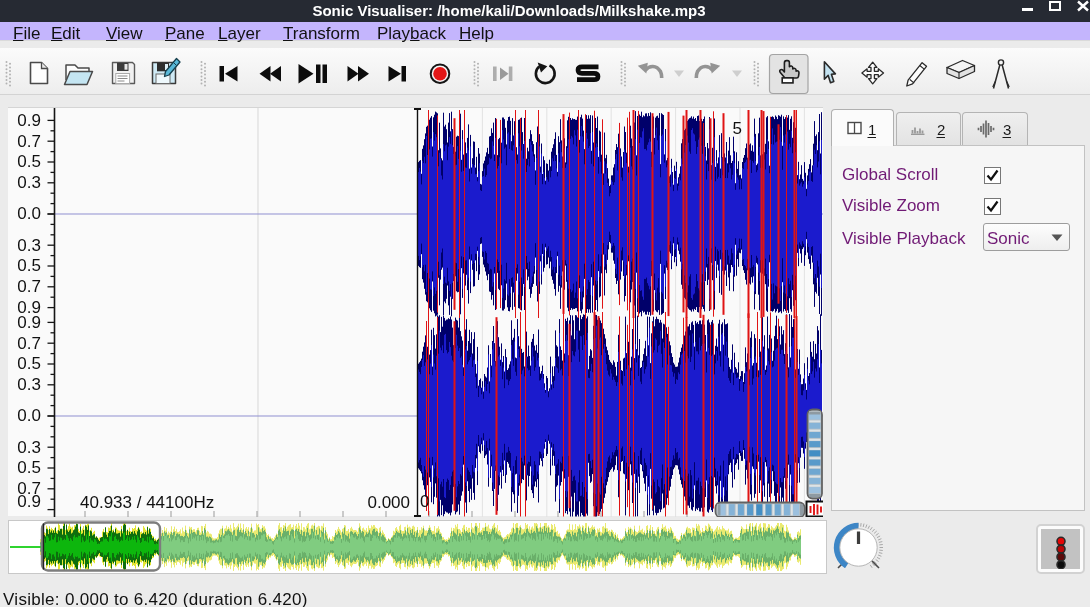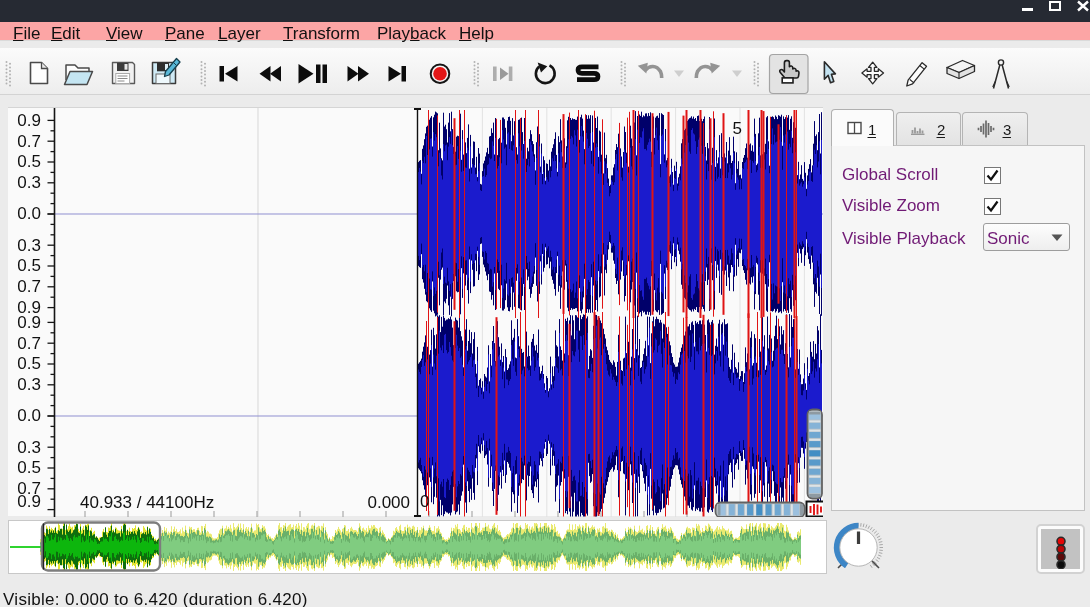--- a/index.html
+++ b/index.html
@@ -1,40 +1,41 @@
 <!DOCTYPE html>
 <html><head><meta charset="utf-8"><style>
 *{margin:0;padding:0;box-sizing:border-box}
 html,body{width:1090px;height:607px;overflow:hidden}
 body{font-family:"Liberation Sans",sans-serif;background:#ebebeb;position:relative}
 .abs{position:absolute}
 
 #titlebar{position:absolute;left:0;top:0;width:1090px;height:22px;background:#262a33;color:#fff}
 #title{position:absolute;left:0;top:2px;width:1018px;text-align:center;font-size:15px;font-weight:bold;letter-spacing:0px}
 
-#menubar{position:absolute;left:0;top:22px;width:1090px;height:19px;background:#fca5a5;border-bottom:1px solid #dadada;font-size:17px;color:#111}
+#menubar{position:absolute;left:0;top:22px;width:1090px;height:19px;background:#c4b5fd;border-bottom:1px solid #dadada;font-size:17px;color:#111}
 #menubar span{position:absolute;top:2px}
 
 #toolbar{position:absolute;left:0;top:48px;width:1090px;height:47px;background:linear-gradient(#fbfbfb,#ededed);border-bottom:1px solid #d3d3d3}
 .tb{position:absolute;top:0}
 
 #pane{position:absolute;left:8px;top:107px;width:815px;height:409px;background:#fafafa;border-top:1px solid #d5d5d5}
 #axislabels div{position:absolute;font-size:17px;color:#111;width:30px;text-align:right}
 
 #rpanel{position:absolute;left:828px;top:100px;width:262px;height:416px;background:#ebebeb}
 #tabframe{position:absolute;left:831px;top:145px;width:254px;height:366px;background:#f6f6f6;border:1px solid #c2c2c2}
 .tab{position:absolute;border:1px solid #b4b4b4;border-bottom:none;border-radius:4px 4px 0 0;font-size:13px;color:#111}
 .proplabel{position:absolute;font-size:17px;color:#701a75}
 .cb{position:absolute;width:17px;height:17px;background:#fff;border:1px solid #777}
 
 #overview{position:absolute;left:8px;top:520px;width:819px;height:54px;background:#fff;border:1px solid #c8c8c8}
 #status{position:absolute;left:3px;top:590px;font-size:17px;color:#111;letter-spacing:0.3px}
 </style></head>
 <body>
 <div id="titlebar">
+  <div id="title">Sonic Visualiser: /home/kali/Downloads/Milkshake.mp3</div>
   <div class="abs" style="left:1022px;top:8px;width:11px;height:2.5px;background:#fff"></div>
   <div class="abs" style="left:1049px;top:0.5px;width:12px;height:10px;border:2px solid #fff;box-sizing:border-box"></div>
   <svg class="abs" style="left:1077px;top:0px" width="12" height="12">
       <path d="M1 1.5 L11 10.5 M11 1.5 L1 10.5" stroke="#fff" stroke-width="2.4"></path>
     </svg>
 </div>
 <div id="menubar">
   <span style="left:13px"><u>F</u>ile</span>
   <span style="left:51px"><u>E</u>dit</span>
   <span style="left:106px"><u>V</u>iew</span>

